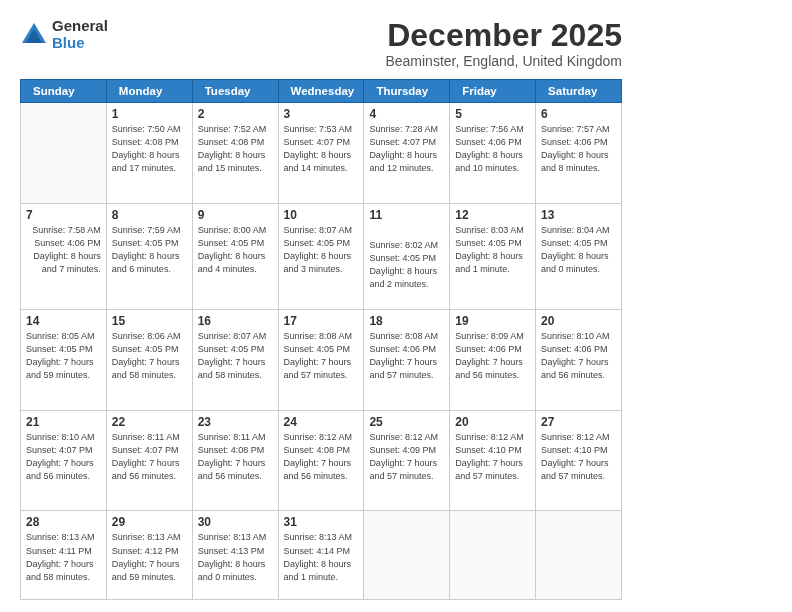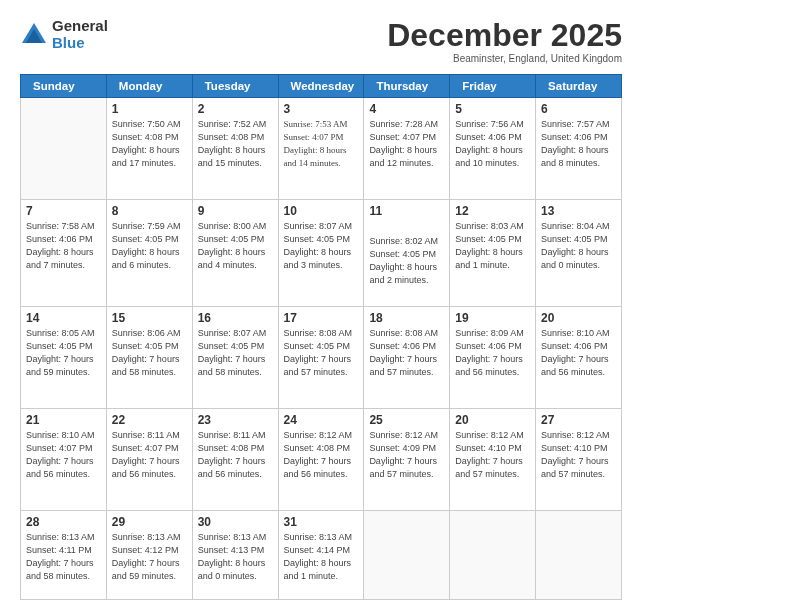--- a/index.html
+++ b/index.html
@@ -50,21 +50,21 @@
     .title-area {
       text-align: right;
     }
     .month-title {
       font-size: 32px;
       font-weight: bold;
       color: #333;
       line-height: 1.1;
     }
     .location {
-      font-size: 10px;
+      font-size: 14px;
       color: #555;
     }
     .calendar {
       flex: 1;
       border: 1px solid #ccc;
       border-collapse: collapse;
       width: 100%;
       table-layout: fixed;
     }
     .calendar th {
@@ -148,21 +148,21 @@
           </td>
           <td>
             <span class="day-number">2</span>
             <div class="day-info" style="white-space: pre-line;">Sunrise: 7:52 AM
 Sunset: 4:08 PM
 Daylight: 8 hours
 and 15 minutes.</div>
           </td>
           <td>
             <span class="day-number">3</span>
-            <div class="day-info" style="white-space: pre-line; font-family: Liberation Serif, serif;">Sunrise: 7:53 AM
+            <div class="day-info" style="white-space: pre-line;">Sunrise: 7:53 AM
 Sunset: 4:07 PM
 Daylight: 8 hours
 and 14 minutes.</div>
           </td>
           <td>
             <span class="day-number">4</span>
             <div class="day-info" style="white-space: pre-line;">Sunrise: 7:28 AM
 Sunset: 4:07 PM
 Daylight: 8 hours
 and 12 minutes.</div>
@@ -178,21 +178,21 @@
             <span class="day-number">6</span>
             <div class="day-info" style="white-space: pre-line;">Sunrise: 7:57 AM
 Sunset: 4:06 PM
 Daylight: 8 hours
 and 8 minutes.</div>
           </td>
         </tr>
         <tr>
           <td>
             <span class="day-number">7</span>
-            <div class="day-info" style="white-space: pre-line;">Sunrise: 7:58 AM
+            <div class="day-info" style="white-space: pre-line; text-align: right;">Sunrise: 7:58 AM
 Sunset: 4:06 PM
 Daylight: 8 hours
 and 7 minutes.</div>
           </td>
           <td>
             <span class="day-number">8</span>
             <div class="day-info" style="white-space: pre-line;">Sunrise: 7:59 AM
 Sunset: 4:05 PM
 Daylight: 8 hours
 and 6 minutes.</div>

